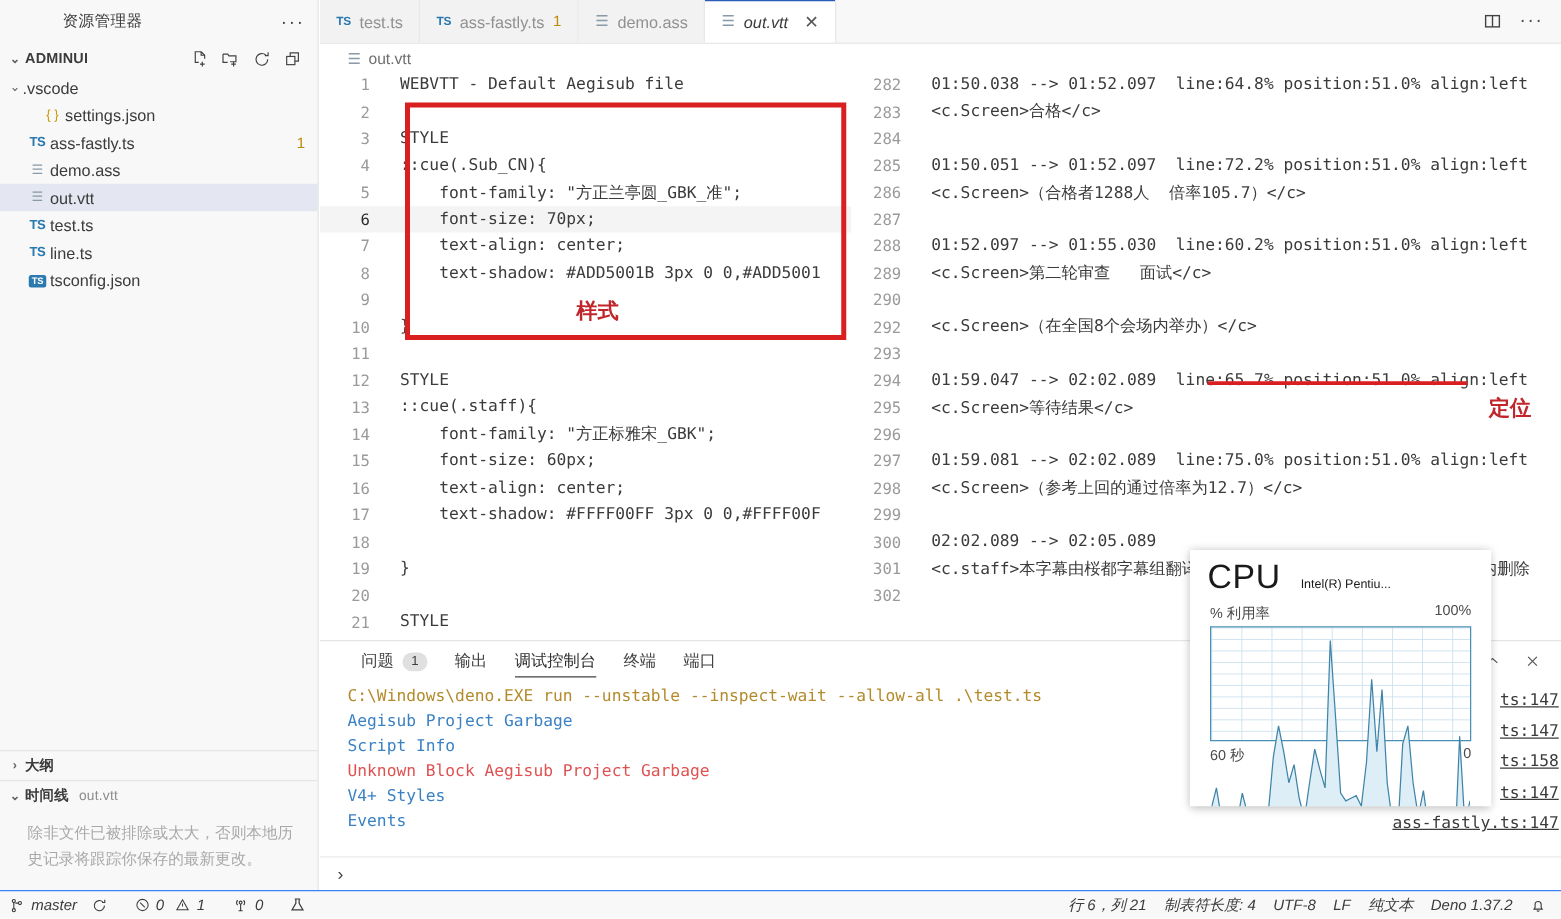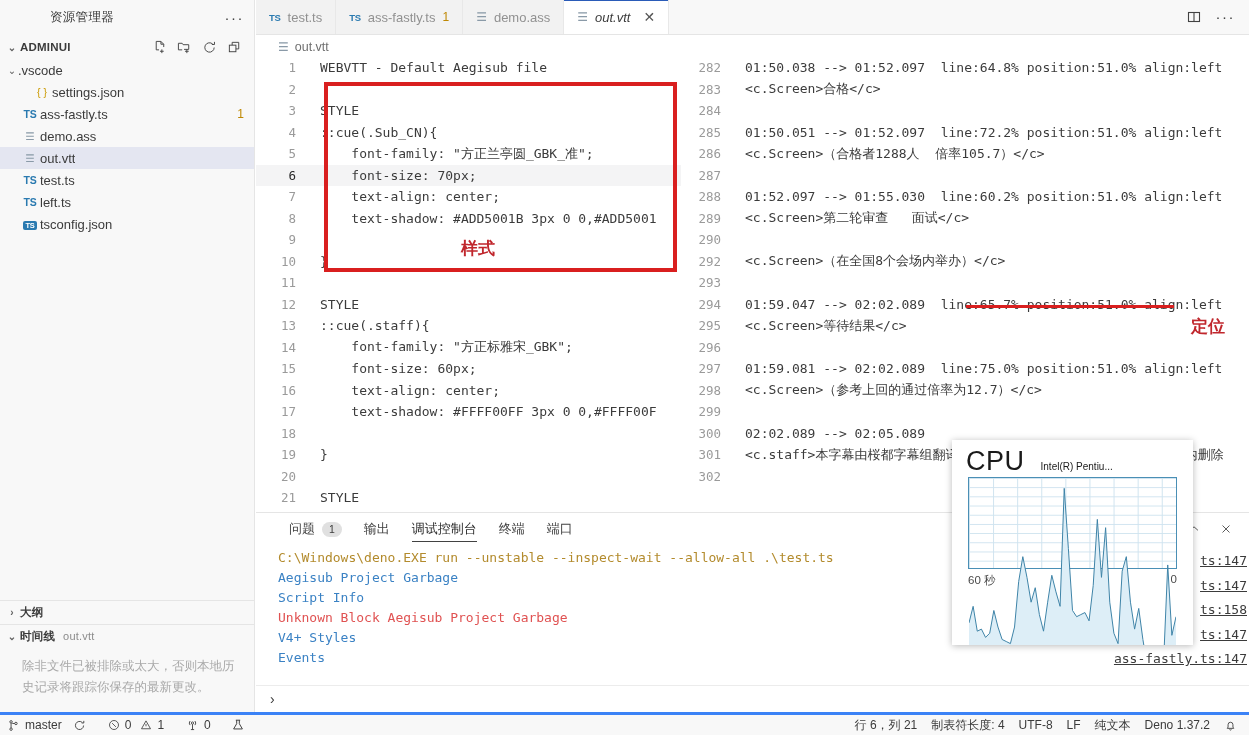--- a/index.html
+++ b/index.html
@@ -197,22 +197,22 @@
   }
   #cpu .plot svg { position:absolute; inset:0; }
   #cpu .footrow {
     display:flex; justify-content:space-between; padding:4px 16px 0 16px;
     font-size:11.5px; color:#4a4a4a;
   }
 
   
   #status {
     position:absolute; left:0; bottom:0; width:1249px; height:23px;
-    background:#f8f8f8; border-top:3px solid #3b82f6;
-    display:flex; align-items:center; font-size:12px; color:#3b3b3b;
+    background:#f8f8f8; border-top:1px solid #3b82f6;
+    display:flex; align-items:center; font-size:12px; color:#3b3b3b;font-style:italic;
   }
   .st { padding:0 7px; display:flex; align-items:center; gap:5px; height:23px; cursor:pointer;}
   .st-right { margin-left:auto; display:flex; align-items:flex-start; }
   svg.ic { display:block; }
 </style>
 </head>
 <body>
 
 <div id="app">
 
@@ -284,21 +284,21 @@
           <span class="nm" style="">out.vtt</span>
         </div>
         <div class="row" style="padding-left: 4px;">
           <span class="twisty"></span>
           <span class="fic ts-ic">TS</span>
           <span class="nm" style="">test.ts</span>
         </div>
         <div class="row" style="padding-left: 4px;">
           <span class="twisty"></span>
           <span class="fic ts-ic">TS</span>
-          <span class="nm" style="">left.ts</span>
+          <span class="nm" style="">line.ts</span>
         </div>
         <div class="row" style="padding-left: 4px;">
           <span class="twisty"></span>
           <span class="fic"><span class="tsq">TS</span></span>
           <span class="nm" style="">tsconfig.json</span>
         </div>
       </div>
 
     <div class="sb-bottom">
       <div class="sect-head bordered">
@@ -451,20 +451,24 @@
           </svg>
       </span>
     </div>
   </div>
 
   <div id="cpu">
     <div class="hdr">
       <span class="big">CPU</span>
       <span class="sub">Intel(R) Pentiu...</span>
     </div>
+    <div class="axisrow">
+      <span>% 利用率</span>
+      <span>100%</span>
+    </div>
     <div class="plot">
       <svg id="cpuSvg" viewBox="0 0 100 100" preserveAspectRatio="none">
           <polygon points="0,100 0.00,70.00 2.00,62.00 4.00,74.00 6.00,73.00 8.00,77.00 10.00,75.00 12.00,64.00 14.00,72.00 16.00,78.00 18.00,79.00 20.00,80.00 22.00,72.00 24.00,50.00 26.00,38.00 28.00,48.00 30.00,60.00 32.00,53.00 34.00,66.00 36.00,74.00 38.00,60.00 40.00,47.00 42.00,55.00 44.00,62.00 46.00,5.00 48.00,34.00 50.00,64.00 52.00,67.00 54.00,66.00 56.00,65.00 58.00,69.00 60.00,52.00 62.00,20.00 64.00,48.00 66.00,24.00 68.00,60.00 70.00,75.00 72.00,80.00 74.00,45.00 76.00,38.00 78.00,60.00 80.00,73.00 82.00,63.00 84.00,78.00 86.00,90.00 88.00,91.00 90.00,90.00 92.00,90.00 94.00,89.00 96.00,42.00 98.00,76.00 100.00,67.00 100,100" fill="#ddeef7"></polygon>
           <polyline points="0.00,70.00 2.00,62.00 4.00,74.00 6.00,73.00 8.00,77.00 10.00,75.00 12.00,64.00 14.00,72.00 16.00,78.00 18.00,79.00 20.00,80.00 22.00,72.00 24.00,50.00 26.00,38.00 28.00,48.00 30.00,60.00 32.00,53.00 34.00,66.00 36.00,74.00 38.00,60.00 40.00,47.00 42.00,55.00 44.00,62.00 46.00,5.00 48.00,34.00 50.00,64.00 52.00,67.00 54.00,66.00 56.00,65.00 58.00,69.00 60.00,52.00 62.00,20.00 64.00,48.00 66.00,24.00 68.00,60.00 70.00,75.00 72.00,80.00 74.00,45.00 76.00,38.00 78.00,60.00 80.00,73.00 82.00,63.00 84.00,78.00 86.00,90.00 88.00,91.00 90.00,90.00 92.00,90.00 94.00,89.00 96.00,42.00 98.00,76.00 100.00,67.00" fill="none" stroke="#3f84a8" stroke-width="1" vector-effect="non-scaling-stroke"></polyline>
         </svg>
     </div>
     <div class="footrow">
       <span>60 秒</span>
       <span>0</span>
     </div>

